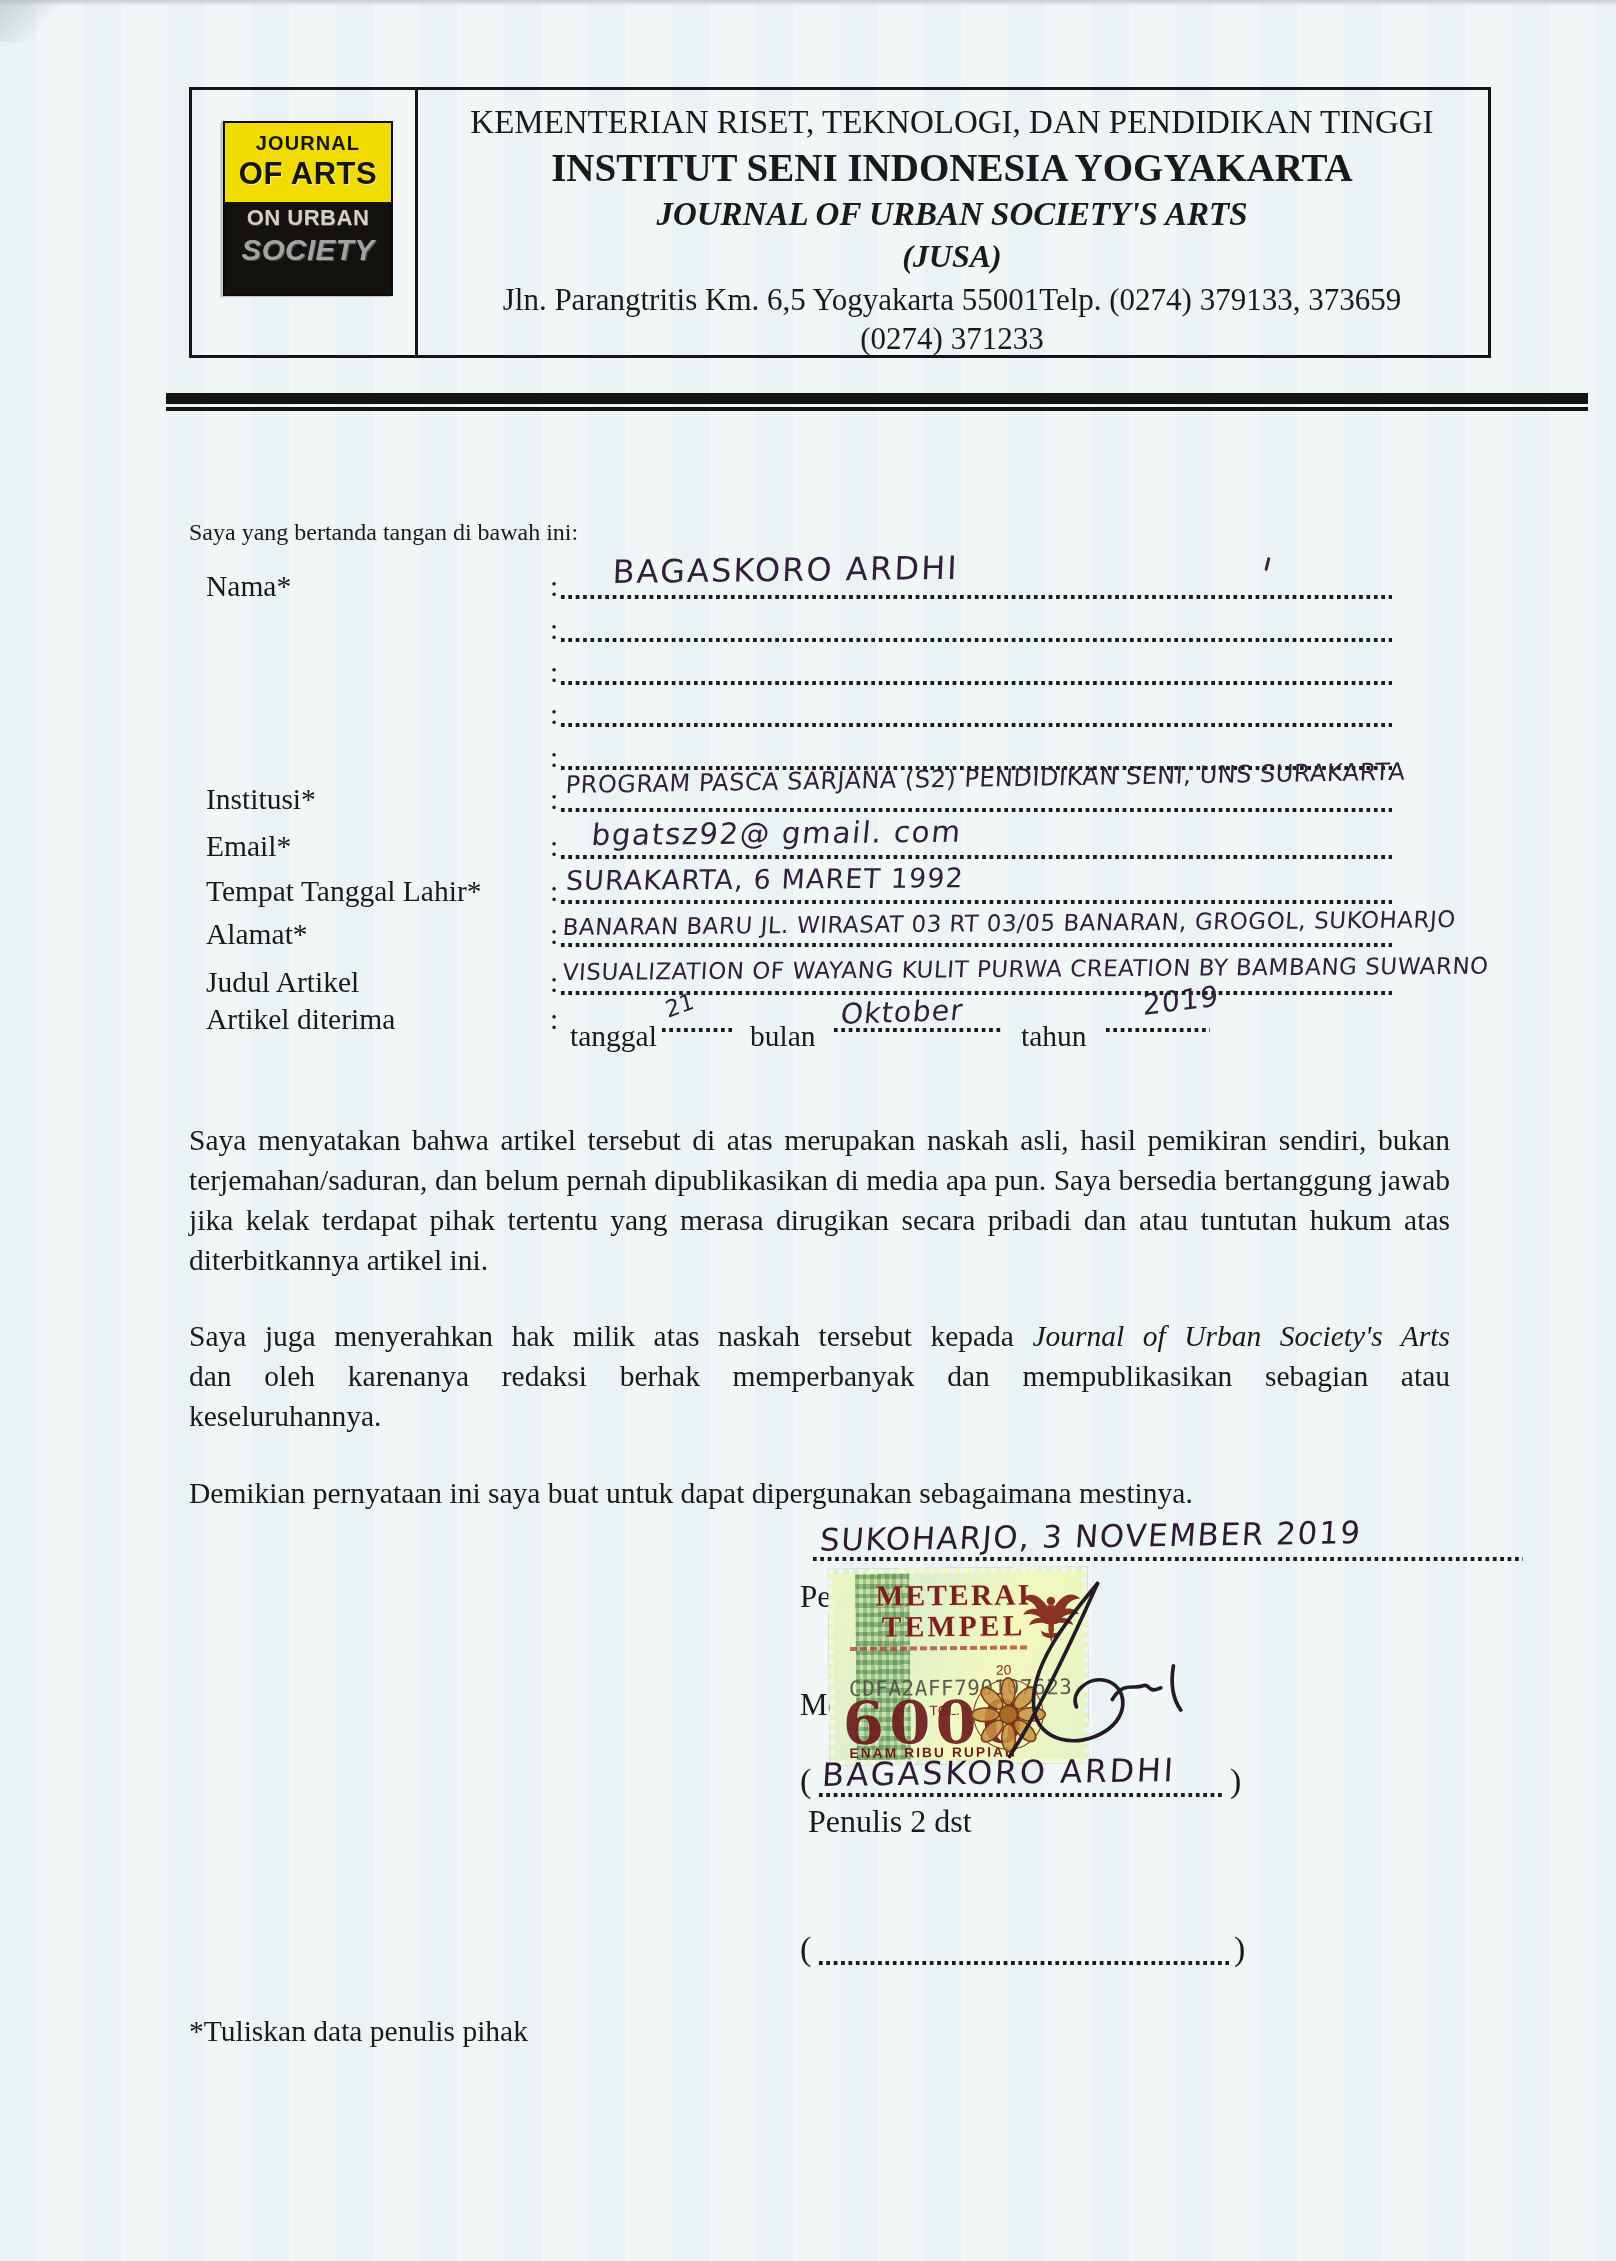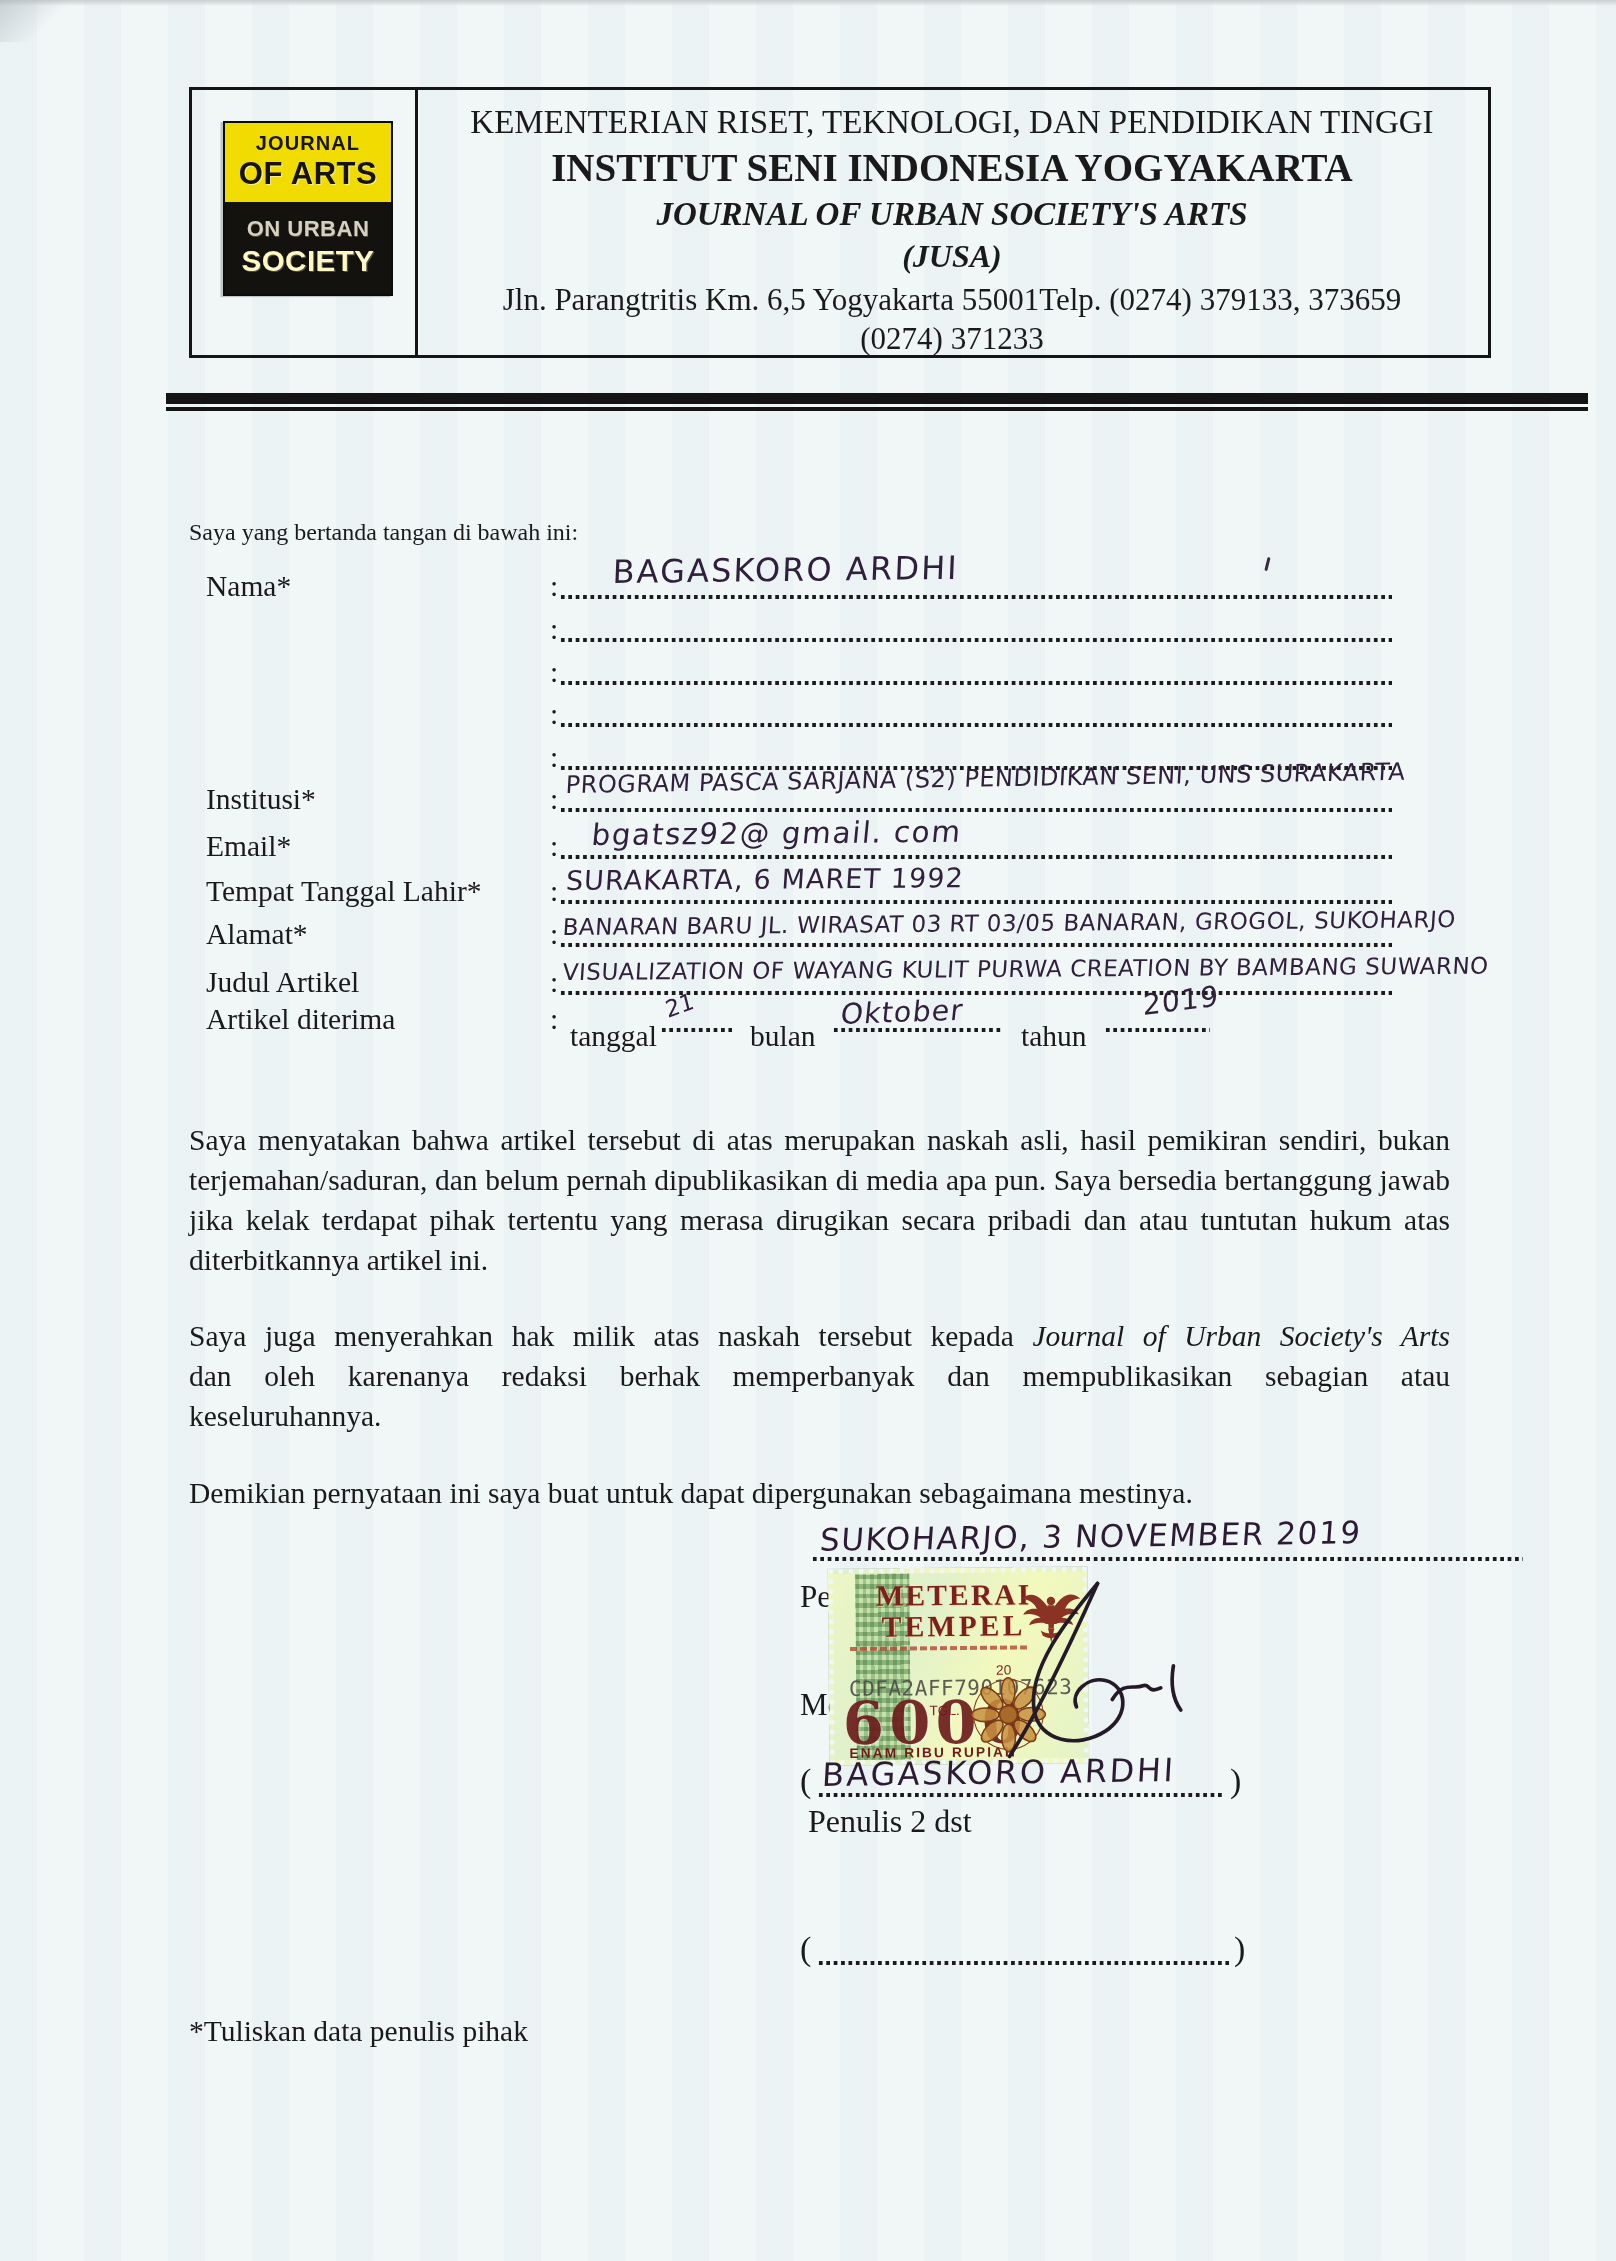--- a/index.html
+++ b/index.html
@@ -13,24 +13,24 @@
 
   
   .head-box{position:absolute;left:189px;top:87px;width:1302px;height:271px;border:3.7px solid #151515;box-sizing:border-box;}
   .head-divider{position:absolute;left:223px;top:0;bottom:0;width:3.2px;background:#151515;}
   .logo-badge{position:absolute;left:31px;top:31px;width:166px;height:171px;background:#14120e;
         border:2.1px solid #0b0b0b;box-shadow:-2.6px 1.1px 0 rgba(130,140,142,.45);display:flex;flex-direction:column;}
   .logo-top{height:46%;background:#f0dc00;display:flex;flex-direction:column;align-items:center;justify-content:center;
         font-family:"Liberation Sans",sans-serif;font-weight:bold;color:#17140e;}
   .logo-top .l1{font-size:20px;letter-spacing:1.1px;}
   .logo-top .l2{font-size:31px;letter-spacing:0.5px;margin-top:1.1px;text-shadow:1.1px 1.1px 0 rgba(255,255,255,.55);}
-  .logo-bottom{flex:1;display:flex;flex-direction:column;align-items:center;justify-content:flex-start;padding-top:14px;
+  .logo-bottom{flex:1;display:flex;flex-direction:column;align-items:center;justify-content:flex-start;padding-top:3px;
         font-family:"Liberation Sans",sans-serif;font-weight:bold;}
   .logo-bottom .l3{font-size:22px;color:#d5d0c2;letter-spacing:0.5px;text-shadow:0.5px 0.5px 0 #54503f;}
-  .logo-bottom .l4{font-size:29.5px;color:#fef9c3;letter-spacing:0.5px;margin-top:2.1px;text-shadow:1.1px 1.1px 0 rgba(255,255,255,.25);}
+  .logo-bottom .l4{font-size:29.5px;color:#a3a3a3;letter-spacing:0.5px;margin-top:2.1px;text-shadow:1.1px 1.1px 0 rgba(255,255,255,.25);font-style:italic;}
   .head-text{position:absolute;left:226px;right:2.1px;top:0;bottom:0;text-align:center;padding-top:13.7px;}
   .h-ministry{font-size:33px;}
   .h-institute{font-size:39px;font-weight:bold;margin-top:4.2px;}
   .h-journal{font-size:33px;font-weight:bold;font-style:italic;margin-top:6.3px;}
   .h-jusa{font-size:32px;font-weight:bold;font-style:italic;margin-top:5.3px;text-align:center;}
   .h-addr1{font-size:31px;margin-top:6.3px;}
   .h-addr2{font-size:31px;margin-top:3.2px;}
 
   .rule-wrap{position:absolute;left:166px;top:393px;width:1422px;}
   .rule-a{height:10.5px;background:#141414;}

